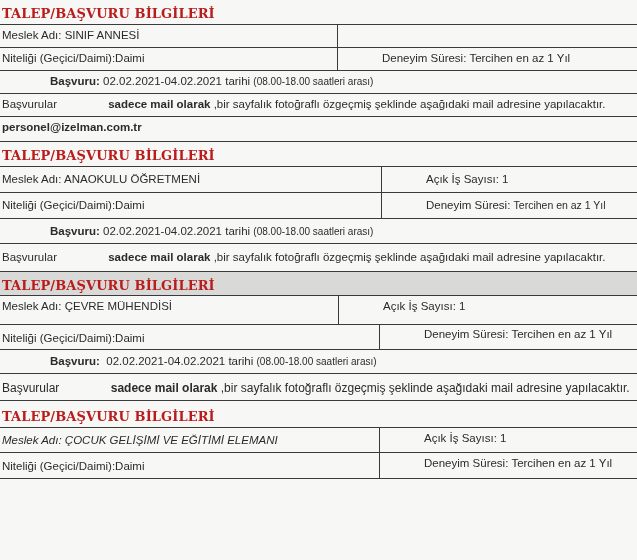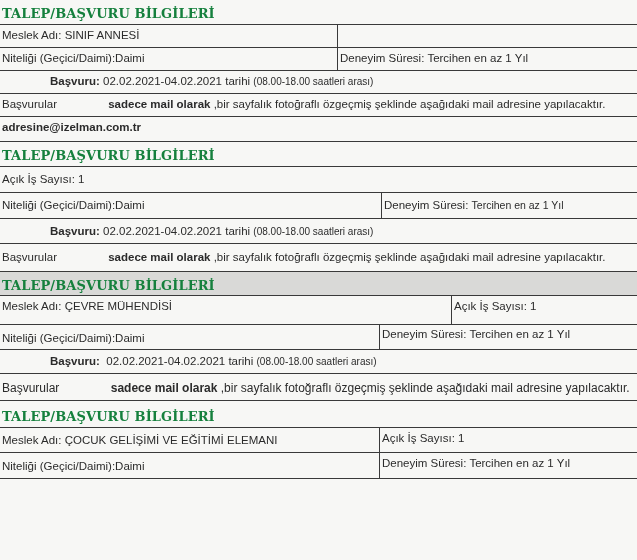--- a/index.html
+++ b/index.html
@@ -10,31 +10,32 @@
       color: #2b2b2b;
       position: relative;
     }
     .page { position: absolute; left: 0; top: 0; width: 637px; }
     .section { position: relative; }
     .hdr {
       font-family: "DejaVu Serif", serif;
       font-weight: bold;
       font-size: 13px;
       letter-spacing: 0.1px;
-      color: #15803d;
+      color: #b91c1c;
       padding: 6px 0 0 2px;
       box-sizing: border-box;
       border-bottom: 1.5px solid #3a3a3a;
     }
     .hdr.shaded { background: #d9d9d7; }
     .row {
       display: flex;
       border-bottom: 1.5px solid #3a3a3a;
       box-sizing: border-box;
       font-size: 11.5px;
+      gap: 42px;
     }
     .cell {
       padding: 4px 0 0 2px;
       box-sizing: border-box;
       white-space: nowrap;
       overflow: hidden;
     }
     .cell.left { border-right: 1.5px solid #3a3a3a; }
     .line {
       font-size: 11.5px;
@@ -73,27 +74,31 @@
       <span class="b">Başvuru:</span>
       <span>02.02.2021-04.02.2021 tarihi</span>
       <span class="small">(08.00-18.00 saatleri arası)</span>
     </div>
     <div class="line" style="height:23px;">
       <span>Başvurular</span>
       <span class="b">sadece mail olarak</span>
       <span>,bir sayfalık fotoğraflı özgeçmiş şeklinde aşağıdaki mail adresine yapılacaktır.</span>
     </div>
     <div class="line email" style="height:25px;">
-      <span>adresine@izelman.com.tr</span>
+      <span>personel@izelman.com.tr</span>
     </div>
   </div>
 
   <div class="section">
     <div class="hdr" style="height:25px;">TALEP/BAŞVURU BİLGİLERİ</div>
     <div class="row" style="height:26px;">
+      <div class="cell left" style="width:382px; padding-top:6px;">
+        <span>Meslek Adı:</span>
+        <span>ANAOKULU ÖĞRETMENİ</span>
+      </div>
       <div class="cell" style="flex:1; padding-top:6px;">
         <span>Açık İş Sayısı:</span>
         <span>1</span>
       </div>
     </div>
     <div class="row" style="height:26px;">
       <div class="cell left" style="width:382px; padding-top:6px;">
         <span>Niteliği (Geçici/Daimi):</span><span>Daimi</span>
       </div>
       <div class="cell" style="flex:1; padding-top:6px;">
@@ -109,21 +114,21 @@
     <div class="line" style="height:28px; padding-top:7px;">
       <span>Başvurular</span>
       <span class="b">sadece mail olarak</span>
       <span>,bir sayfalık fotoğraflı özgeçmiş şeklinde aşağıdaki mail adresine yapılacaktır.</span>
     </div>
   </div>
 
   <div class="section">
     <div class="hdr shaded" style="height:24px;">TALEP/BAŞVURU BİLGİLERİ</div>
     <div class="row" style="height:29px;">
-      <div class="cell left" style="width:452px; padding-top:4px;">
+      <div class="cell left" style="width:339px; padding-top:4px;">
         <span>Meslek Adı:</span>
         <span>ÇEVRE MÜHENDİSİ</span>
       </div>
       <div class="cell" style="flex:1; padding-top:4px;">
         <span>Açık İş Sayısı:</span>
         <span>1</span>
       </div>
     </div>
     <div class="row" style="height:25px;">
       <div class="cell left" style="width:380px; padding-top:7px;">
@@ -142,21 +147,21 @@
     <div class="line" style="height:27px; padding-top:7px; font-size:12px;">
       <span>Başvurular</span>
       <span class="b">sadece mail olarak</span>
       <span>,bir sayfalık fotoğraflı özgeçmiş şeklinde aşağıdaki mail adresine yapılacaktır.</span>
     </div>
   </div>
 
   <div class="section">
     <div class="hdr" style="height:27px; padding-top:8px;">TALEP/BAŞVURU BİLGİLERİ</div>
     <div class="row" style="height:25px;">
-      <div class="cell left" style="width:380px; padding-top:6px;">
+      <div class="cell left" style="width:380px; padding-top:6px;font-style:italic;">
         <span>Meslek Adı:</span>
         <span>ÇOCUK GELİŞİMİ VE EĞİTİMİ ELEMANI</span>
       </div>
       <div class="cell" style="flex:1; padding-top:4px;">
         <span>Açık İş Sayısı:</span>
         <span>1</span>
       </div>
     </div>
     <div class="row" style="height:26px;">
       <div class="cell left" style="width:380px; padding-top:7px;">

